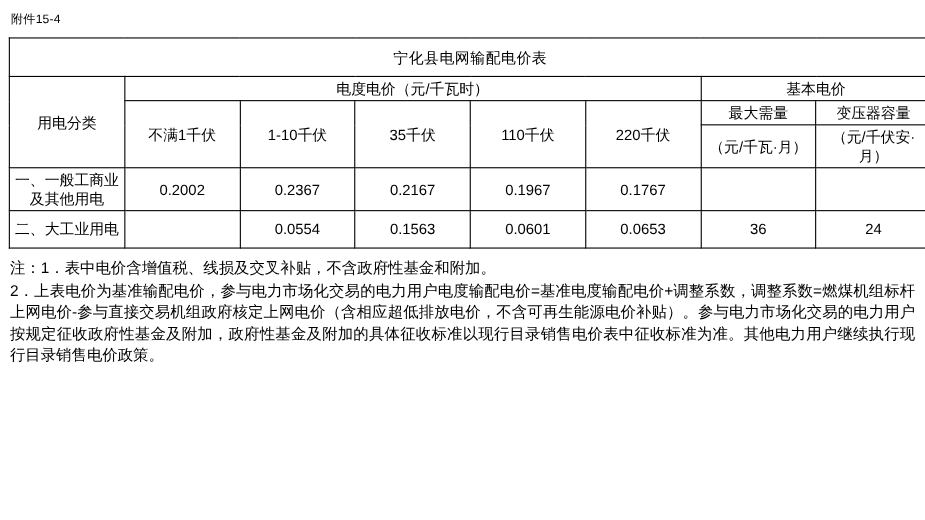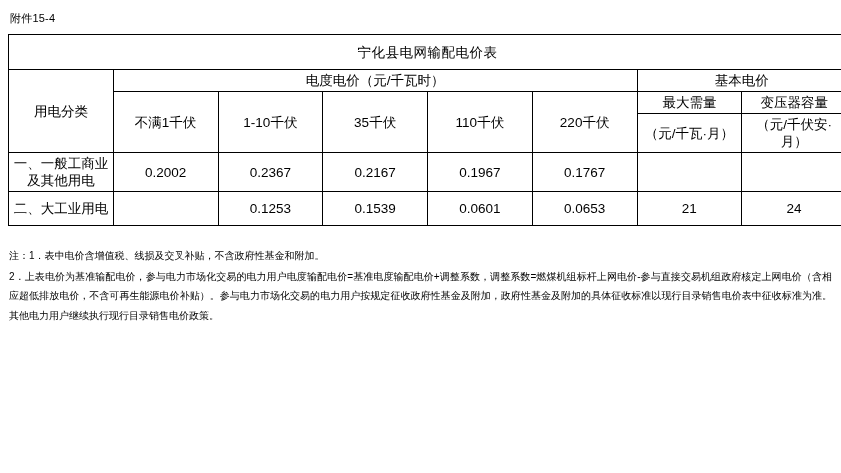--- a/index.html
+++ b/index.html
@@ -64,22 +64,22 @@
   .row-h {
     height: 34px;
   }
   .sub-unit {
     font-size: 12.5px;
   }
   .cat-head {
     font-size: 14px;
   }
   .notes {
-    margin-top: 20px;
-    font-size: 10px;
+    margin-top: 8px;
+    font-size: 14px;
     line-height: 19.5px;
     text-align: justify;
     padding: 0 1px;
   }
   .notes p {
     margin: 0 0 1px 0;
     text-indent: 0;
   }
   .note-indent {
     text-indent: 24px;
@@ -123,25 +123,25 @@
         <td>0.2167</td>
         <td>0.1967</td>
         <td>0.1767</td>
         <td></td>
         <td></td>
       </tr>
 
       <tr class="row-h">
         <td class="cat-cell">二、大工业用电</td>
         <td></td>
-        <td>0.1253</td>
-        <td>0.1539</td>
+        <td>0.0554</td>
+        <td>0.1563</td>
         <td>0.0601</td>
         <td>0.0653</td>
-        <td>21</td>
+        <td>36</td>
         <td>24</td>
       </tr>
     </tbody>
   </table>
 
   <div class="notes">
     <p>注：1．表中电价含增值税、线损及交叉补贴，不含政府性基金和附加。</p>
     <p class="note-indent">2．上表电价为基准输配电价，参与电力市场化交易的电力用户电度输配电价=基准电度输配电价+调整系数，调整系数=燃煤机组标杆上网电价-参与直接交易机组政府核定上网电价（含相应超低排放电价，不含可再生能源电价补贴）。参与电力市场化交易的电力用户按规定征收政府性基金及附加，政府性基金及附加的具体征收标准以现行目录销售电价表中征收标准为准。其他电力用户继续执行现行目录销售电价政策。</p>
   </div>
 

